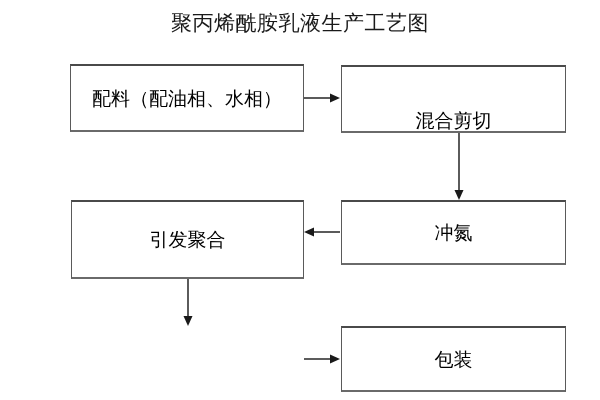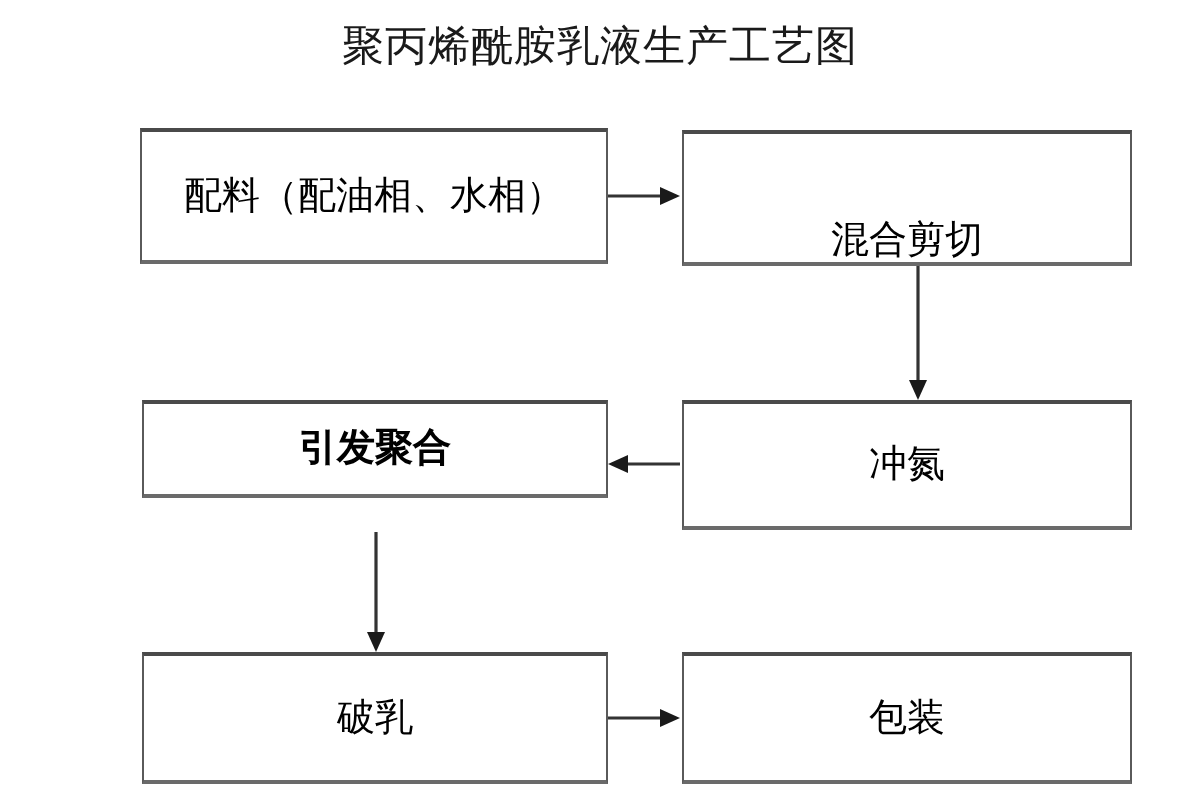--- a/index.html
+++ b/index.html
@@ -52,21 +52,21 @@
     white-space: nowrap;
   }
   .box .box-label {
     display: block;
   }
 
   
   #box-blending   { left: 70px;  top: 64px;  width: 234px; height: 68px; }
   #box-mixshear   { left: 341px; top: 65px;  width: 225px; height: 68px; align-items: flex-end; }
   #box-nitrogen   { left: 341px; top: 200px; width: 225px; height: 65px; }
-  #box-polymerize { left: 71px;  top: 200px; width: 233px; height: 49px; font-weight: bold; }
+  #box-polymerize { left: 71px;  top: 200px; width: 233px; height: 79px; }
   #box-demulsify  { left: 71px;  top: 326px; width: 233px; height: 66px; }
   #box-packaging  { left: 341px; top: 326px; width: 225px; height: 66px; }
 
   
   #box-blending .box-label { font-size: 19px; letter-spacing: 0px; }
 
   
   #connectors {
     position: absolute;
     left: 0;
@@ -129,21 +129,18 @@
   </div>
 
   <div class="box" id="box-nitrogen">
     <span class="box-label">冲氮</span>
   </div>
 
   <div class="box" id="box-polymerize">
     <span class="box-label">引发聚合</span>
   </div>
 
-  <div class="box" id="box-demulsify">
-    <span class="box-label">破乳</span>
-  </div>
 
   <div class="box" id="box-packaging">
     <span class="box-label">包装</span>
   </div>
 
 </div>
 
 </body></html>

